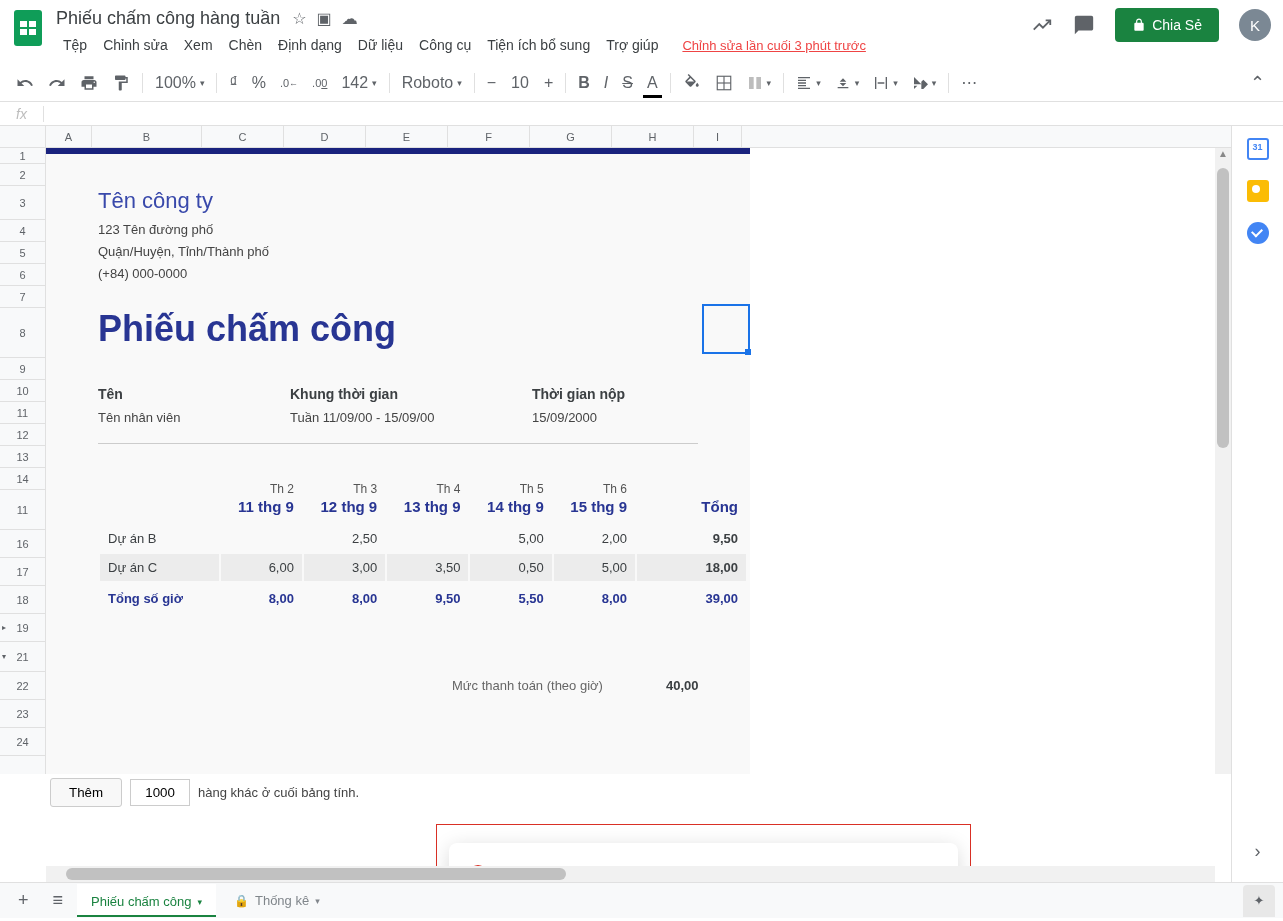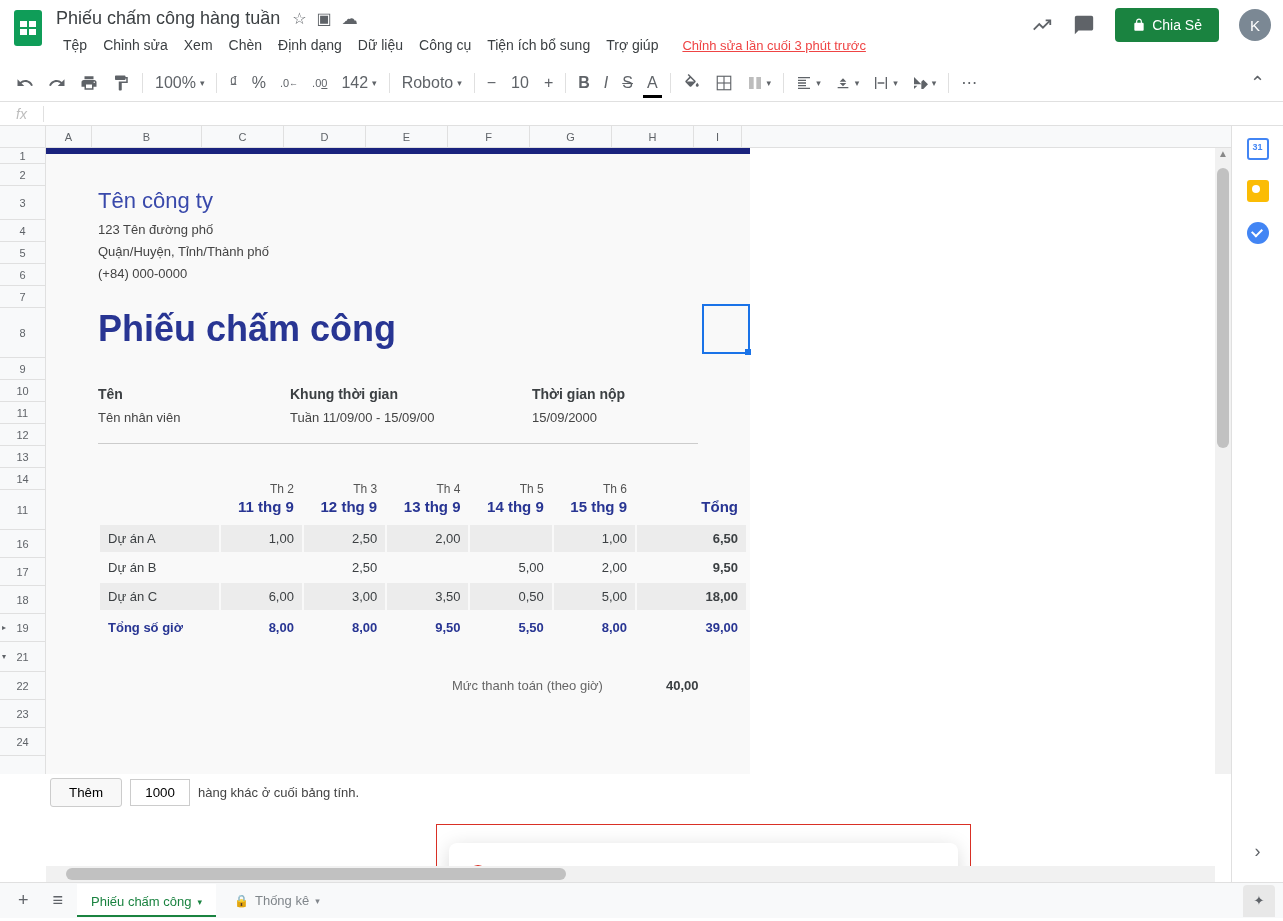--- a/index.html
+++ b/index.html
@@ -353,29 +353,20 @@
               </tr>
               <tr class="date-row">
                 <td style="width: 120px;"></td>
                 <td style="width: 82px;">11 thg 9</td>
                 <td style="width: 82px;">12 thg 9</td>
                 <td style="width: 82px;">13 thg 9</td>
                 <td style="width: 82px;">14 thg 9</td>
                 <td style="width: 82px;">15 thg 9</td>
                 <td style="width: 110px;">Tổng</td>
               </tr>
-              <tr class="data-row shade">
-                <td style="width: 120px;">Dự án A</td>
-                <td style="width: 82px;">1,00</td>
-                <td style="width: 82px;">2,50</td>
-                <td style="width: 82px;">2,00</td>
-                <td style="width: 82px;"></td>
-                <td style="width: 82px;">1,00</td>
-                <td class="total-col" style="width: 110px;">6,50</td>
-              </tr>
               <tr class="data-row">
                 <td style="width: 120px;">Dự án B</td>
                 <td style="width: 82px;"></td>
                 <td style="width: 82px;">2,50</td>
                 <td style="width: 82px;"></td>
                 <td style="width: 82px;">5,00</td>
                 <td style="width: 82px;">2,00</td>
                 <td class="total-col" style="width: 110px;">9,50</td>
               </tr>
               <tr class="data-row shade">

